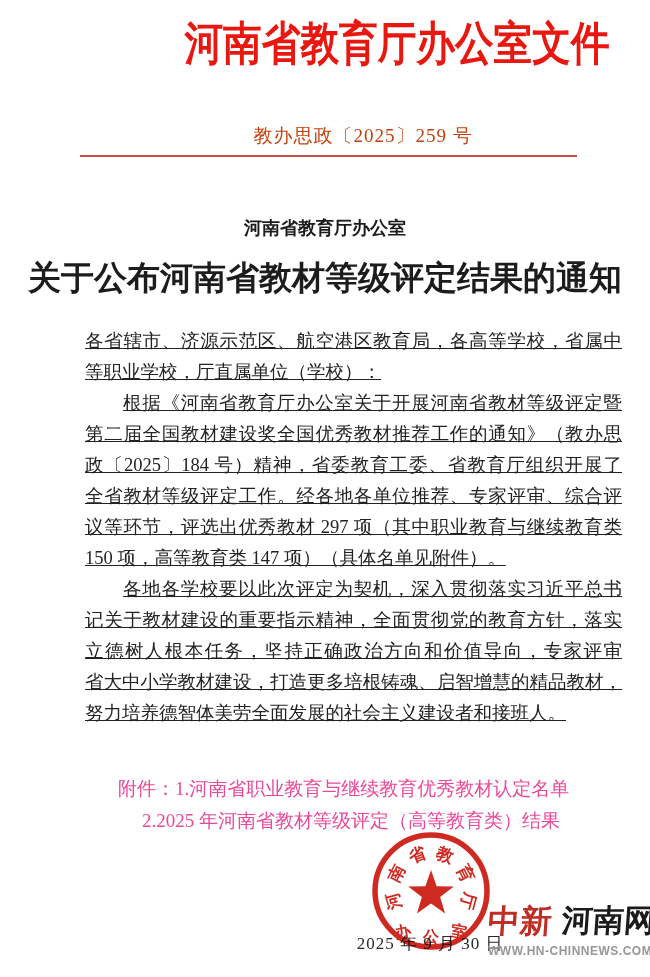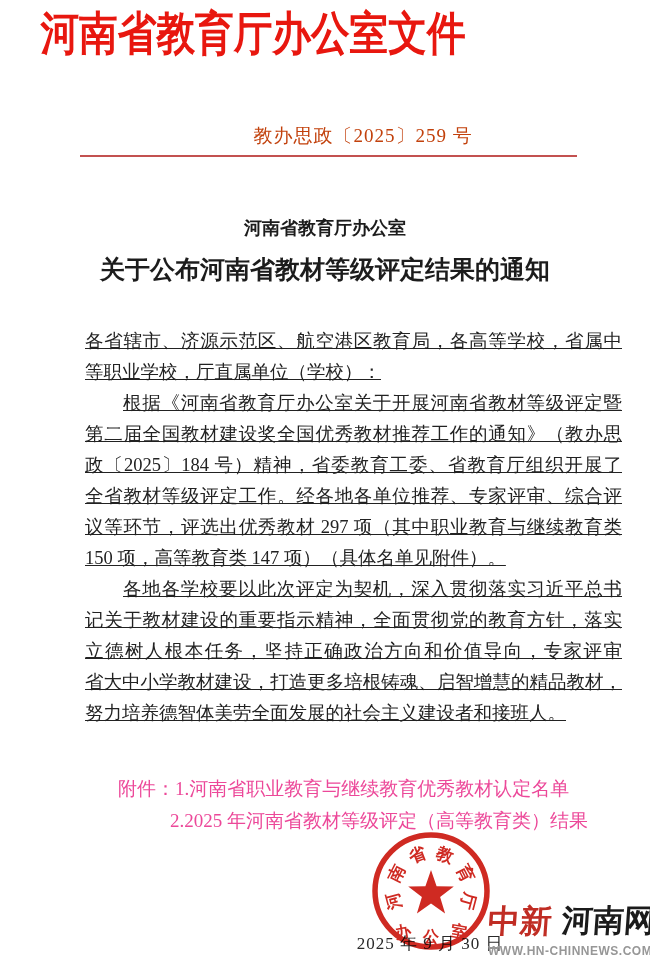--- a/index.html
+++ b/index.html
@@ -2,57 +2,57 @@
 <html style="--header-red: #e8170f; --line-red: #c35150; --seal-red: #cf2a22; --brand-red: #c02d24; --text: #1f1f1f; --gray: #979797;"><head>
 <meta charset="utf-8">
 <style>
   html,body{margin:0;padding:0;background:#ffffff;}
   .page{
     position:relative;width:650px;height:977px;background:#fff;overflow:hidden;
     font-family:"Liberation Serif","DejaVu Serif",serif;color:var(--text,#1f1f1f);
   }
   
   .letterhead{
-    position:absolute;top:6px;left:0;width:100%;text-align:left;
+    position:absolute;top:16px;left:0;width:100%;text-align:right;
     font-family:"Liberation Sans","DejaVu Sans",sans-serif;
   }
   .letterhead .lh-inner{
     display:inline-block;font-size:46px;font-weight:700;line-height:54px;
     color:var(--header-red,#e8170f);transform:scaleX(0.84);transform-origin:center;
     white-space:nowrap;letter-spacing:0px;
   }
   .doc-number{
     position:absolute;top:123px;left:76px;width:574px;text-align:center;
     font-size:19px;letter-spacing:1px;color:#c2410c;white-space:nowrap;
   }
   .red-line{
     position:absolute;left:80px;top:155px;width:497px;height:2px;
     background:var(--line-red,#c35150);
   }
   
   .doc-title{position:absolute;top:213px;left:0;width:100%;text-align:center;
     font-weight:600;color:#1c1c1c;}
   .doc-title .t1{font-size:18px;line-height:30px;}
-  .doc-title .t2{font-size:25px;line-height:30px;margin-top:12px;}
+  .doc-title .t2{font-size:33px;line-height:30px;margin-top:20px;}
   
   .body-text{
     position:absolute;left:85px;top:326px;width:537px;
     font-size:18.5px;color:#222;text-decoration:underline;
   }
   .line{
     height:31px;line-height:31px;text-align:justify;text-justify:inter-character;
     overflow:hidden;white-space:nowrap;
   }
   .line.fill{text-align-last:justify;}
   .line.end{text-align-last:left;white-space:normal;}
   .line.indent{text-indent:38px;}
   
   .attachments{position:absolute;left:118px;top:773px;font-size:19px;color:#ec4899;}
   .att-line{height:32px;line-height:32px;white-space:nowrap;}
-  .att-line.second{margin-left:52px;}
+  .att-line.second{margin-left:24px;}
   
   .seal{position:absolute;left:367px;top:827px;width:128px;height:128px;
     mix-blend-mode:multiply;}
   .seal text{font-family:"Liberation Serif","DejaVu Serif",serif;
     fill:var(--seal-red,#cf2a22);font-weight:600;}
   
   .doc-date{
     position:absolute;left:330px;top:932px;width:200px;text-align:center;
     font-size:17px;color:#2a2a2a;white-space:nowrap;letter-spacing:1px;
   }

